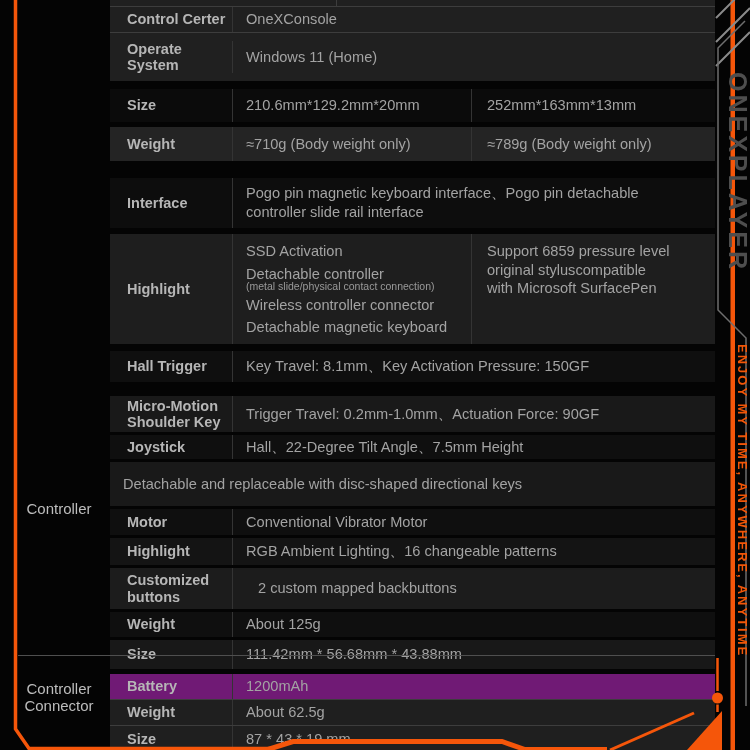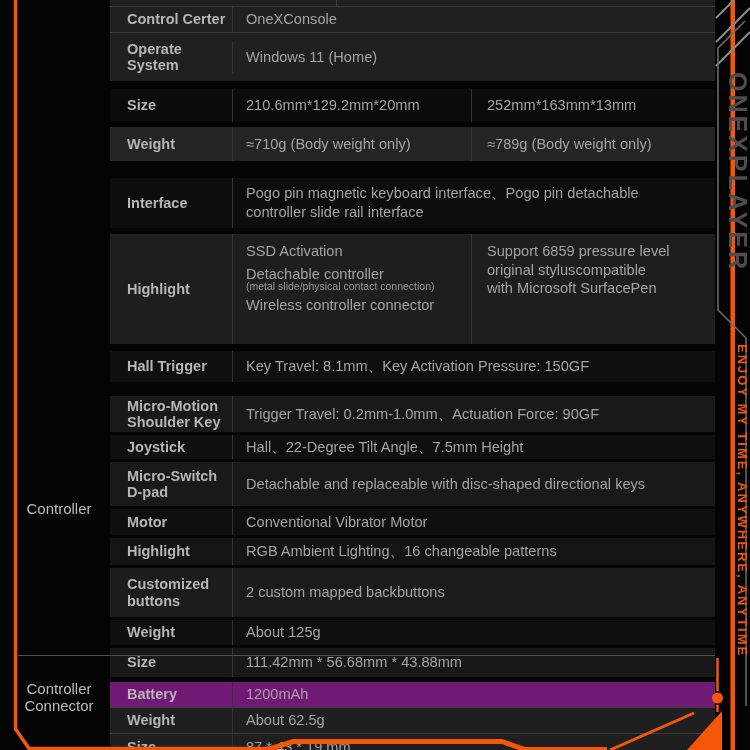--- a/index.html
+++ b/index.html
@@ -105,54 +105,52 @@
           <div class="cell value-cell v1">≈710g (Body weight only)</div>
           <div class="cell value-cell v2">≈789g (Body weight only)</div>
         </div>
         <div class="row" style="height: 50px; background: rgb(13, 13, 13); margin-top: 17px;">
           <div class="cell label-cell">Interface</div>
           <div class="cell value-cell">Pogo pin magnetic keyboard interface、Pogo pin detachable
 controller slide rail interface</div>
         </div>
         <div class="row" style="height: 110px; background: rgb(30, 30, 30); margin-top: 6px;">
           <div class="cell label-cell">Highlight</div>
-          <div class="cell value-cell v1 hl-lines" style="display: block;"><div class="hl-line">SSD Activation</div><div class="hl-line">Detachable controller</div><div class="hl-line hl-note">(metal slide/physical contact connection)</div><div class="hl-line">Wireless controller connector</div></div>
+          <div class="cell value-cell v1 hl-lines" style="display: block;"><div class="hl-line">SSD Activation</div><div class="hl-line">Detachable controller</div><div class="hl-line hl-note">(metal slide/physical contact connection)</div><div class="hl-line">Wireless controller connector</div><div class="hl-line">Detachable magnetic keyboard</div></div>
           <div class="cell value-cell v2 top-align">Support 6859 pressure level
 original styluscompatible
 with Microsoft SurfacePen</div>
         </div>
       </div>
       <div class="sect" style="margin-top: 7px;">
         <div class="row" style="height: 31px; background: rgb(15, 15, 15); margin-top: 0px;">
           <div class="cell label-cell">Hall Trigger</div>
           <div class="cell value-cell">Key Travel: 8.1mm、Key Activation Pressure: 150GF</div>
         </div>
         <div class="row" style="height: 36px; background: rgb(25, 25, 25); margin-top: 14px;">
           <div class="cell label-cell">Micro-Motion
 Shoulder Key</div>
           <div class="cell value-cell">Trigger Travel: 0.2mm-1.0mm、Actuation Force: 90GF</div>
         </div>
         <div class="row" style="height: 24px; background: rgb(15, 15, 15); margin-top: 3px;">
           <div class="cell label-cell">Joystick</div>
           <div class="cell value-cell">Hall、22-Degree Tilt Angle、7.5mm Height</div>
         </div>
         <div class="row" style="height: 44px; background: rgb(25, 25, 25); margin-top: 3px;">
-          <div class="cell label-cell">Micro-Switch
-D-pad</div>
           <div class="cell value-cell">Detachable and replaceable with disc-shaped directional keys</div>
         </div>
         <div class="row" style="height: 26px; background: rgb(15, 15, 15); margin-top: 3px;">
           <div class="cell label-cell">Motor</div>
           <div class="cell value-cell">Conventional Vibrator Motor</div>
         </div>
         <div class="row" style="height: 27px; background: rgb(20, 20, 20); margin-top: 3px;">
           <div class="cell label-cell">Highlight</div>
           <div class="cell value-cell">RGB Ambient Lighting、16 changeable patterns</div>
         </div>
-        <div class="row" style="height: 49px; background: rgb(28, 28, 28); margin-top: 3px;">
+        <div class="row" style="height: 41px; background: rgb(28, 28, 28); margin-top: 3px; gap: 12px;">
           <div class="cell label-cell">Customized
 buttons</div>
           <div class="cell value-cell">2 custom mapped backbuttons</div>
         </div>
         <div class="row" style="height: 25px; background: rgb(15, 15, 15); margin-top: 3px;">
           <div class="cell label-cell">Weight</div>
           <div class="cell value-cell">About 125g</div>
         </div>
         <div class="row" style="height: 29px; background: rgb(24, 24, 24); margin-top: 3px;">
           <div class="cell label-cell">Size</div>

